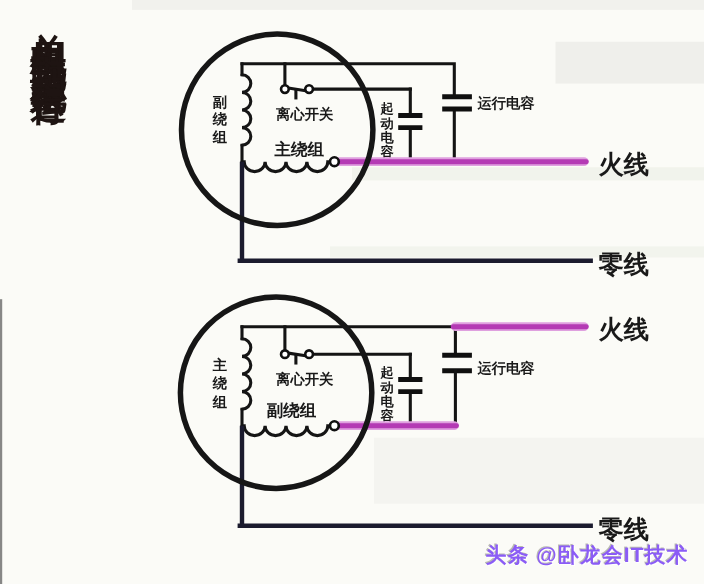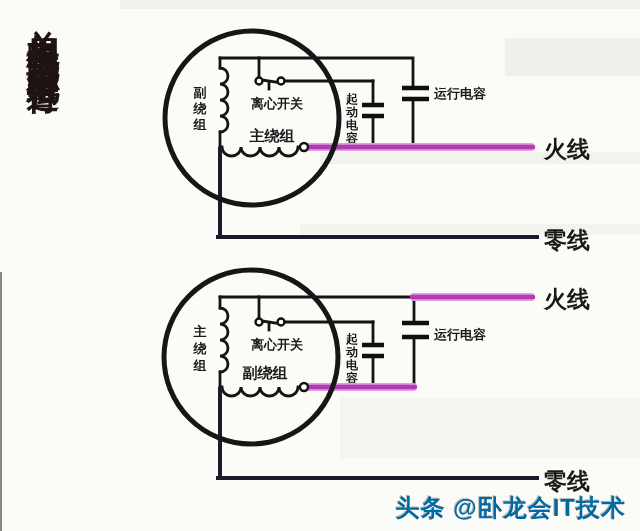--- a/index.html
+++ b/index.html
@@ -22,21 +22,21 @@
   .plate{fill:none;stroke:#0f0f0f;stroke-width:4.5;stroke-linecap:butt;}
   .motor{fill:none;stroke:#161616;stroke-width:5;}
   .term{fill:#ffffff;stroke:#101010;stroke-width:2.4;}
   .lab{fill:#191919;font-weight:bold;font-family:"Liberation Serif","DejaVu Serif",serif;}
   .lab-sm{font-size:13px;}
   .lab-md{font-size:15px;}
   .lab-v{font-size:12px;}
   .lab-big{font-size:23px;}
   #watermark{
     position:absolute;right:14px;top:492px;
-    font-size:24px;font-weight:bold;color:#0369a1;
+    font-size:19px;font-weight:bold;color:#8b5cf6;
     letter-spacing:1px;
     text-shadow:1px 1px 0 #ffffff,-1px -1px 0 #b9b9b3;
     font-family:"Liberation Sans","DejaVu Sans",sans-serif;
   }
 </style>
 </head>
 <body>
 
 <div class="bg-patch" style="left:120px;top:0;width:520px;height:9px;background:#f1f1ed;"></div>
 <div class="bg-patch" style="left:505px;top:38px;width:135px;height:38px;background:#efefeb;"></div>

